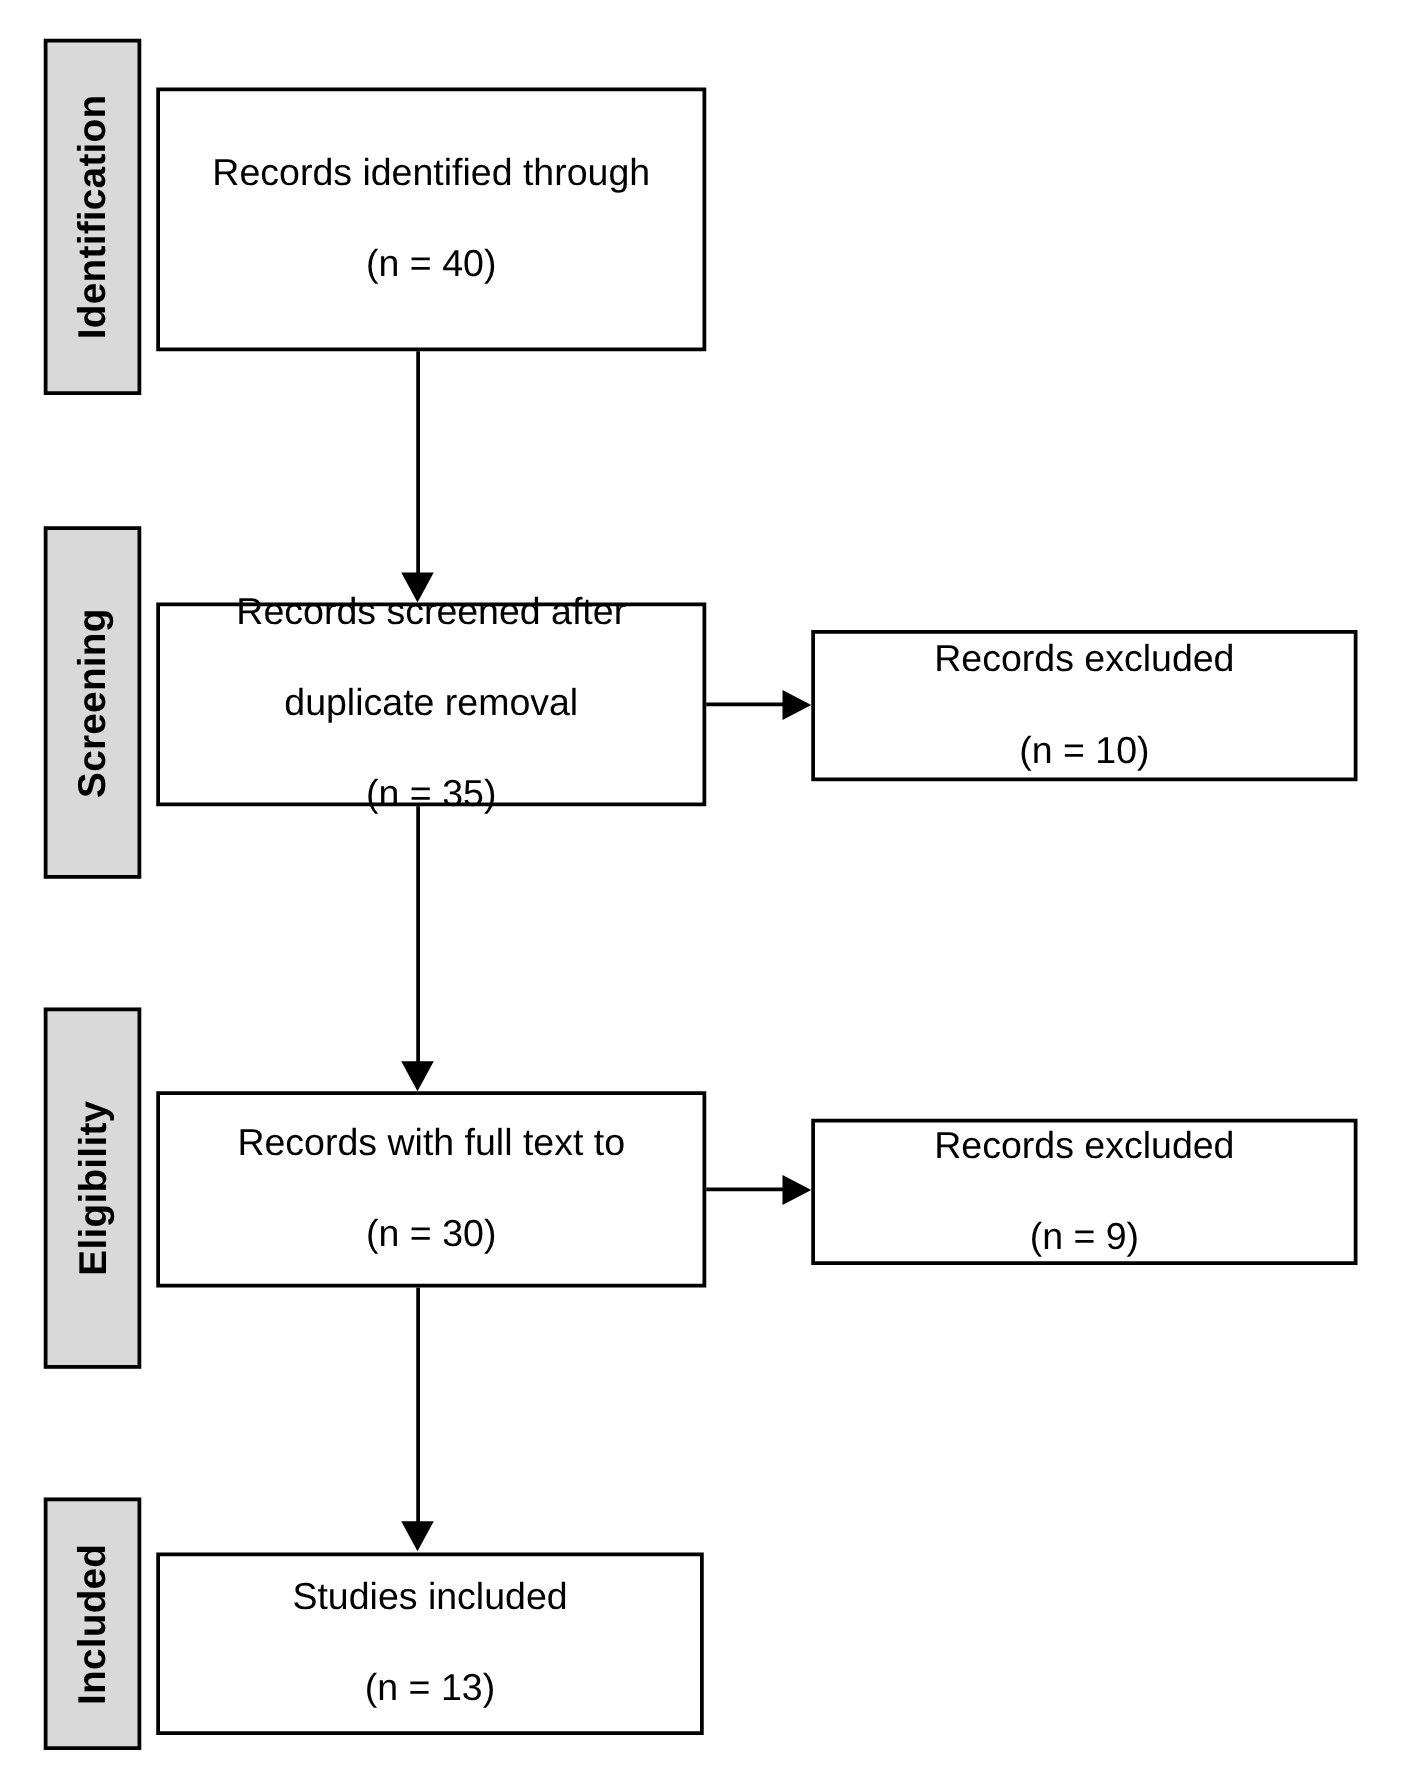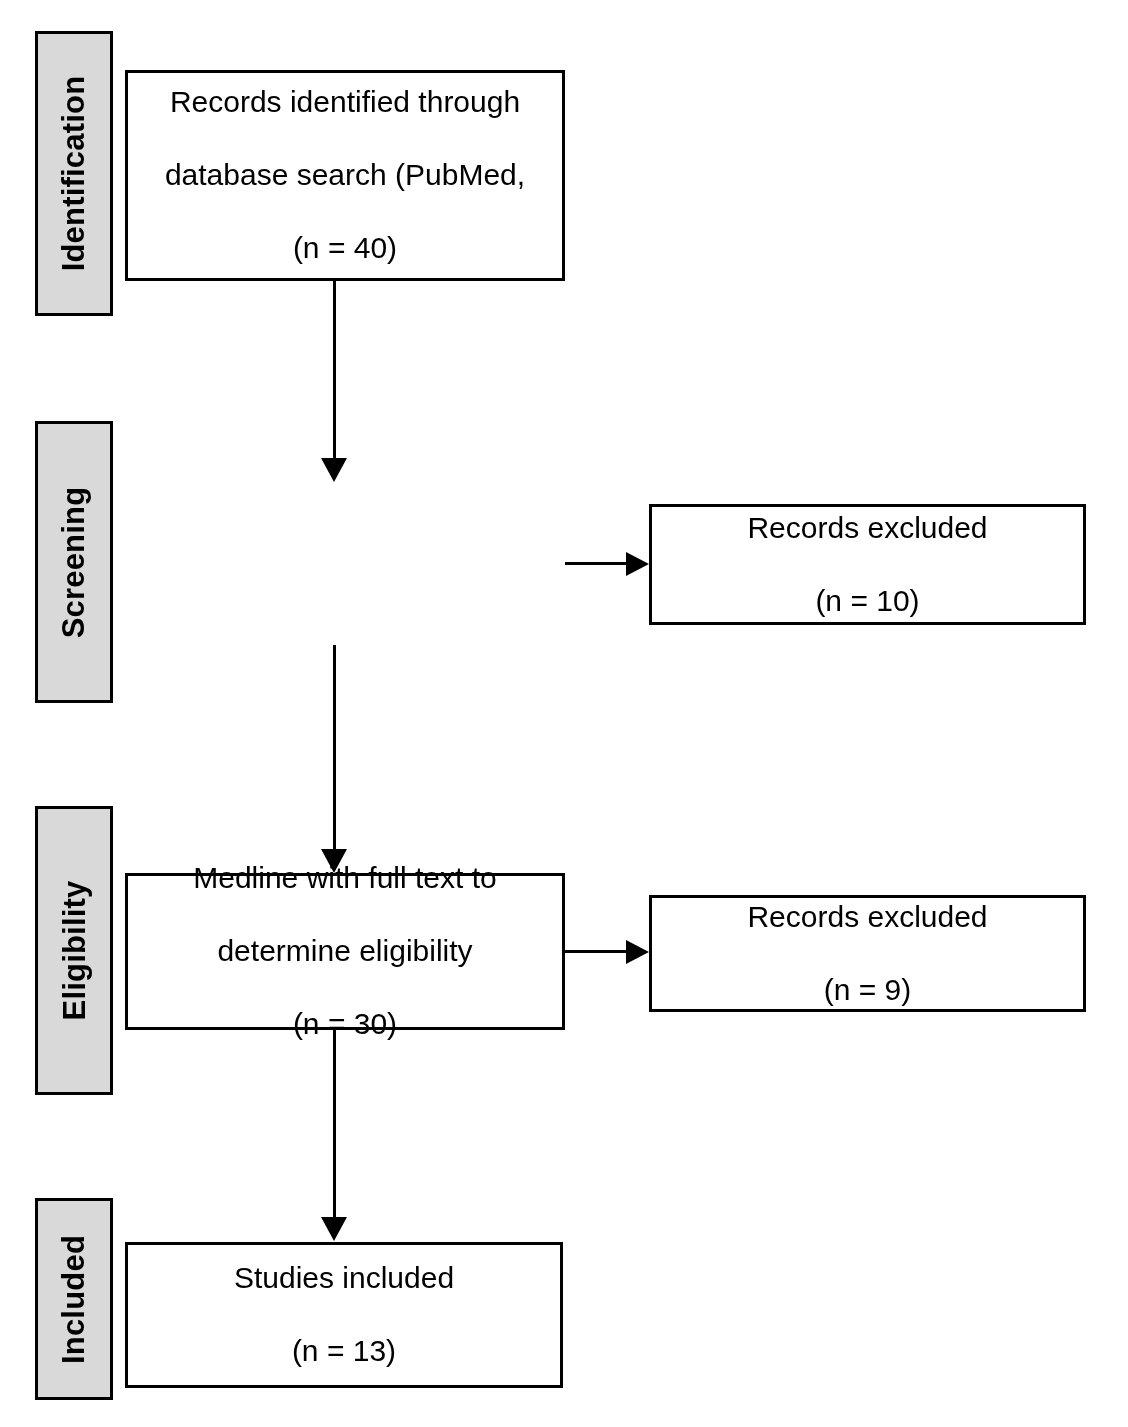--- a/index.html
+++ b/index.html
@@ -105,42 +105,45 @@
   <div class="stage-bar" style="left:35px; top:806px; width:78px; height:289px;">
     <span class="stage-label">Eligibility</span>
   </div>
 
   <div class="stage-bar" style="left:35px; top:1198px; width:78px; height:202px;">
     <span class="stage-label">Included</span>
   </div>
 
   <div class="flow-box" style="left:125px; top:70px; width:440px; height:211px;">
     <div class="line">Records identified through</div>
-    <div class="line">database search (PubMed,</div>
     <div class="line">(n = 40)</div>
   </div>
 
   <div class="v-line" style="left:333px; top:281px; width:3px; height:180px;"></div>
   <div class="arrow-down" style="left:321px; top:458px;"></div>
 
+  <div class="flow-box" style="left:125px; top:482px; width:440px; height:163px;">
+    <div class="line">Records screened after</div>
+    <div class="line">duplicate removal</div>
+    <div class="line">(n = 35)</div>
+  </div>
 
   <div class="h-line" style="left:565px; top:562px; width:64px; height:3px;"></div>
   <div class="arrow-right" style="left:626px; top:552px;"></div>
 
   <div class="flow-box" style="left:649px; top:504px; width:437px; height:121px;">
     <div class="line">Records excluded</div>
     <div class="line">(n = 10)</div>
   </div>
 
   <div class="v-line" style="left:333px; top:645px; width:3px; height:207px;"></div>
   <div class="arrow-down" style="left:321px; top:849px;"></div>
 
   <div class="flow-box" style="left:125px; top:873px; width:440px; height:157px;">
-    <div class="line">Medline with full text to</div>
-    <div class="line">determine eligibility</div>
+    <div class="line">Records with full text to</div>
     <div class="line">(n = 30)</div>
   </div>
 
   <div class="h-line" style="left:565px; top:950px; width:64px; height:3px;"></div>
   <div class="arrow-right" style="left:626px; top:940px;"></div>
 
   <div class="flow-box" style="left:649px; top:895px; width:437px; height:117px;">
     <div class="line">Records excluded</div>
     <div class="line">(n = 9)</div>
   </div>

